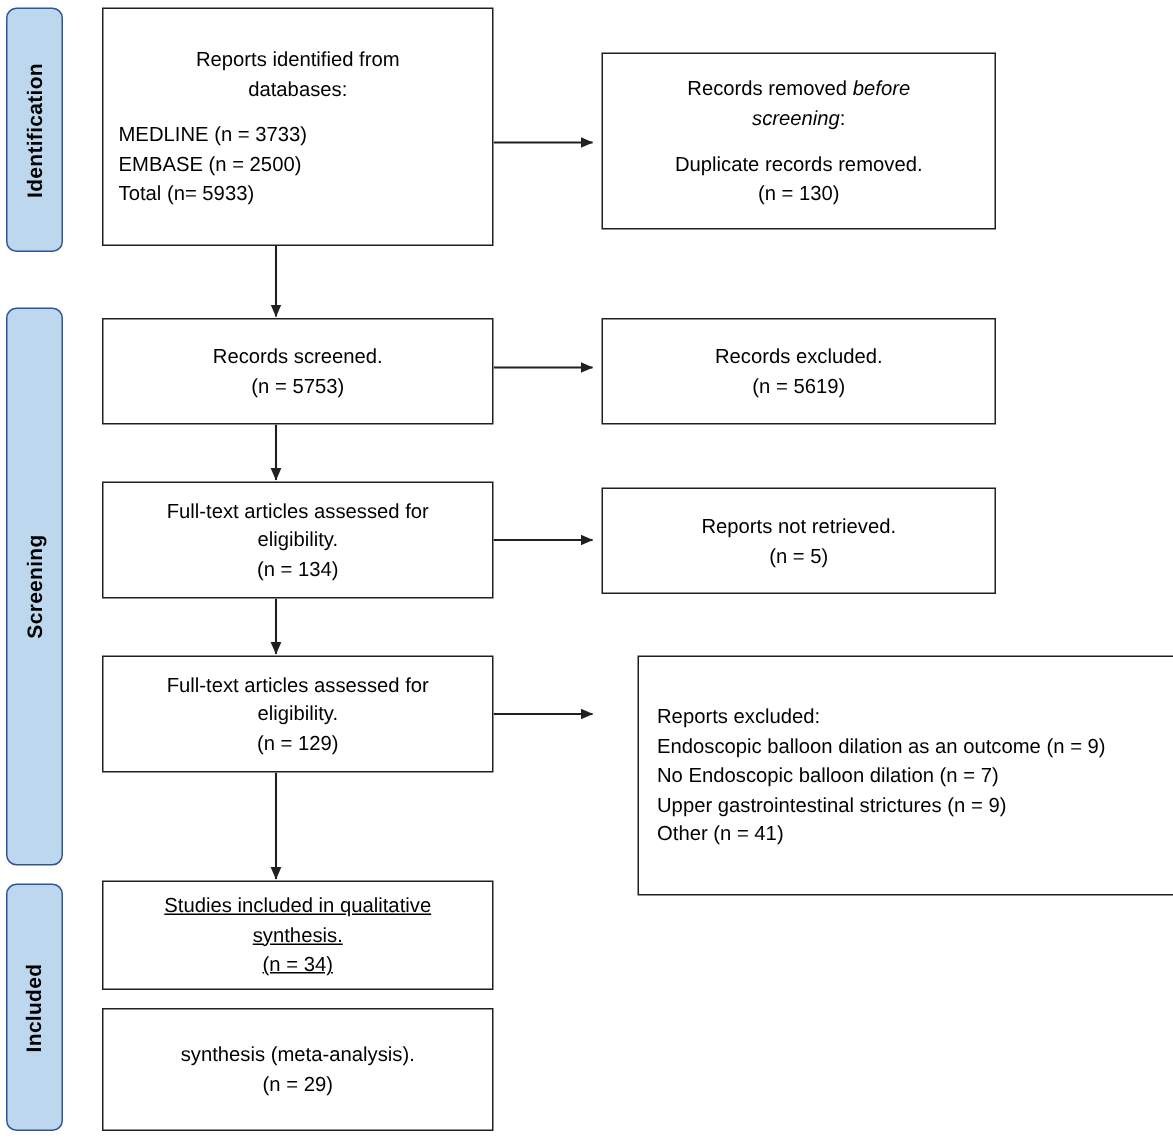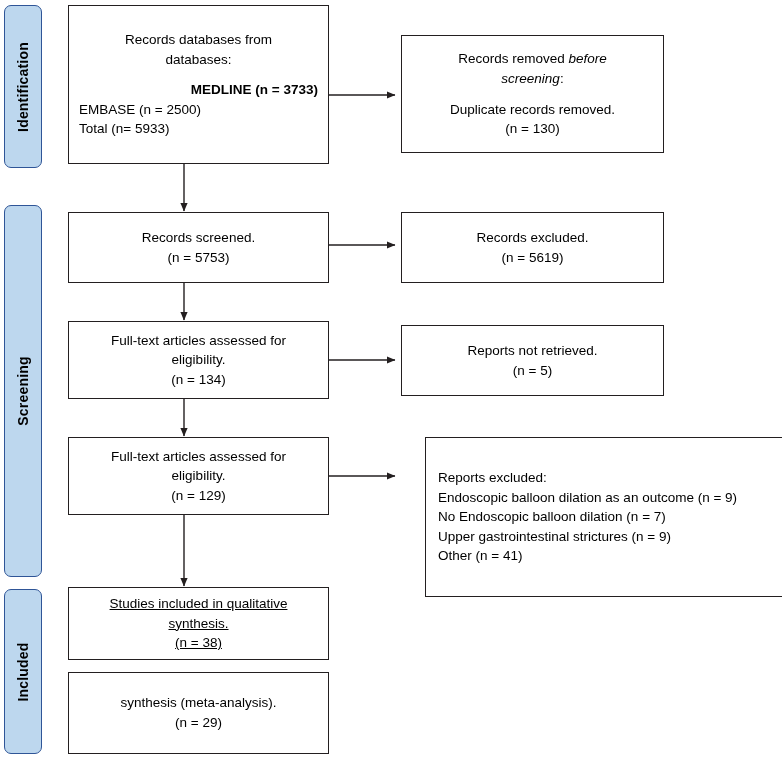--- a/index.html
+++ b/index.html
@@ -119,24 +119,24 @@
     <line x1="329" y1="360" x2="395" y2="360" stroke="#231f20" stroke-width="1.4" marker-end="url(#arrow)"></line>
 
     <line x1="184" y1="399" x2="184" y2="436" stroke="#231f20" stroke-width="1.4" marker-end="url(#arrow)"></line>
 
     <line x1="329" y1="476" x2="395" y2="476" stroke="#231f20" stroke-width="1.4" marker-end="url(#arrow)"></line>
 
     <line x1="184" y1="515" x2="184" y2="586" stroke="#231f20" stroke-width="1.4" marker-end="url(#arrow)"></line>
   </svg>
 
   <div class="box center" style="left:68px; top:5px; width:261px; height:159px;">
-    <span class="line">Records databases from</span>
+    <span class="line">Reports identified from</span>
     <span class="line">databases:</span>
     <span class="gap"></span>
-    <span class="line" style="text-align:right;font-weight:bold;">MEDLINE (n = 3733)</span>
+    <span class="line" style="text-align:left;">MEDLINE (n = 3733)</span>
     <span class="line" style="text-align:left;">EMBASE (n = 2500)</span>
     <span class="line" style="text-align:left;">Total (n= 5933)</span>
   </div>
 
   <div class="box center" style="left:401px; top:35px; width:263px; height:118px;">
     <span class="line"><span>Records removed </span><span class="ital">before</span></span>
     <span class="line"><span class="ital">screening</span><span>:</span></span>
     <span class="gap"></span>
     <span class="line">Duplicate records removed.</span>
     <span class="line">(n = 130)</span>
@@ -173,21 +173,21 @@
     <span class="line">Reports excluded:</span>
     <span class="line">Endoscopic balloon dilation as an outcome (n = 9)</span>
     <span class="line">No Endoscopic balloon dilation (n = 7)</span>
     <span class="line">Upper gastrointestinal strictures (n = 9)</span>
     <span class="line">Other (n = 41)</span>
   </div>
 
   <div class="box center" style="left:68px; top:587px; width:261px; height:73px;text-decoration:underline;">
     <span class="line">Studies included in qualitative</span>
     <span class="line">synthesis.</span>
-    <span class="line">(n = 38)</span>
+    <span class="line">(n = 34)</span>
   </div>
 
   <div class="box center" style="left:68px; top:672px; width:261px; height:82px;">
     <span class="line">synthesis (meta-analysis).</span>
     <span class="line">(n = 29)</span>
   </div>
 
 </div>
 
 </body></html>

